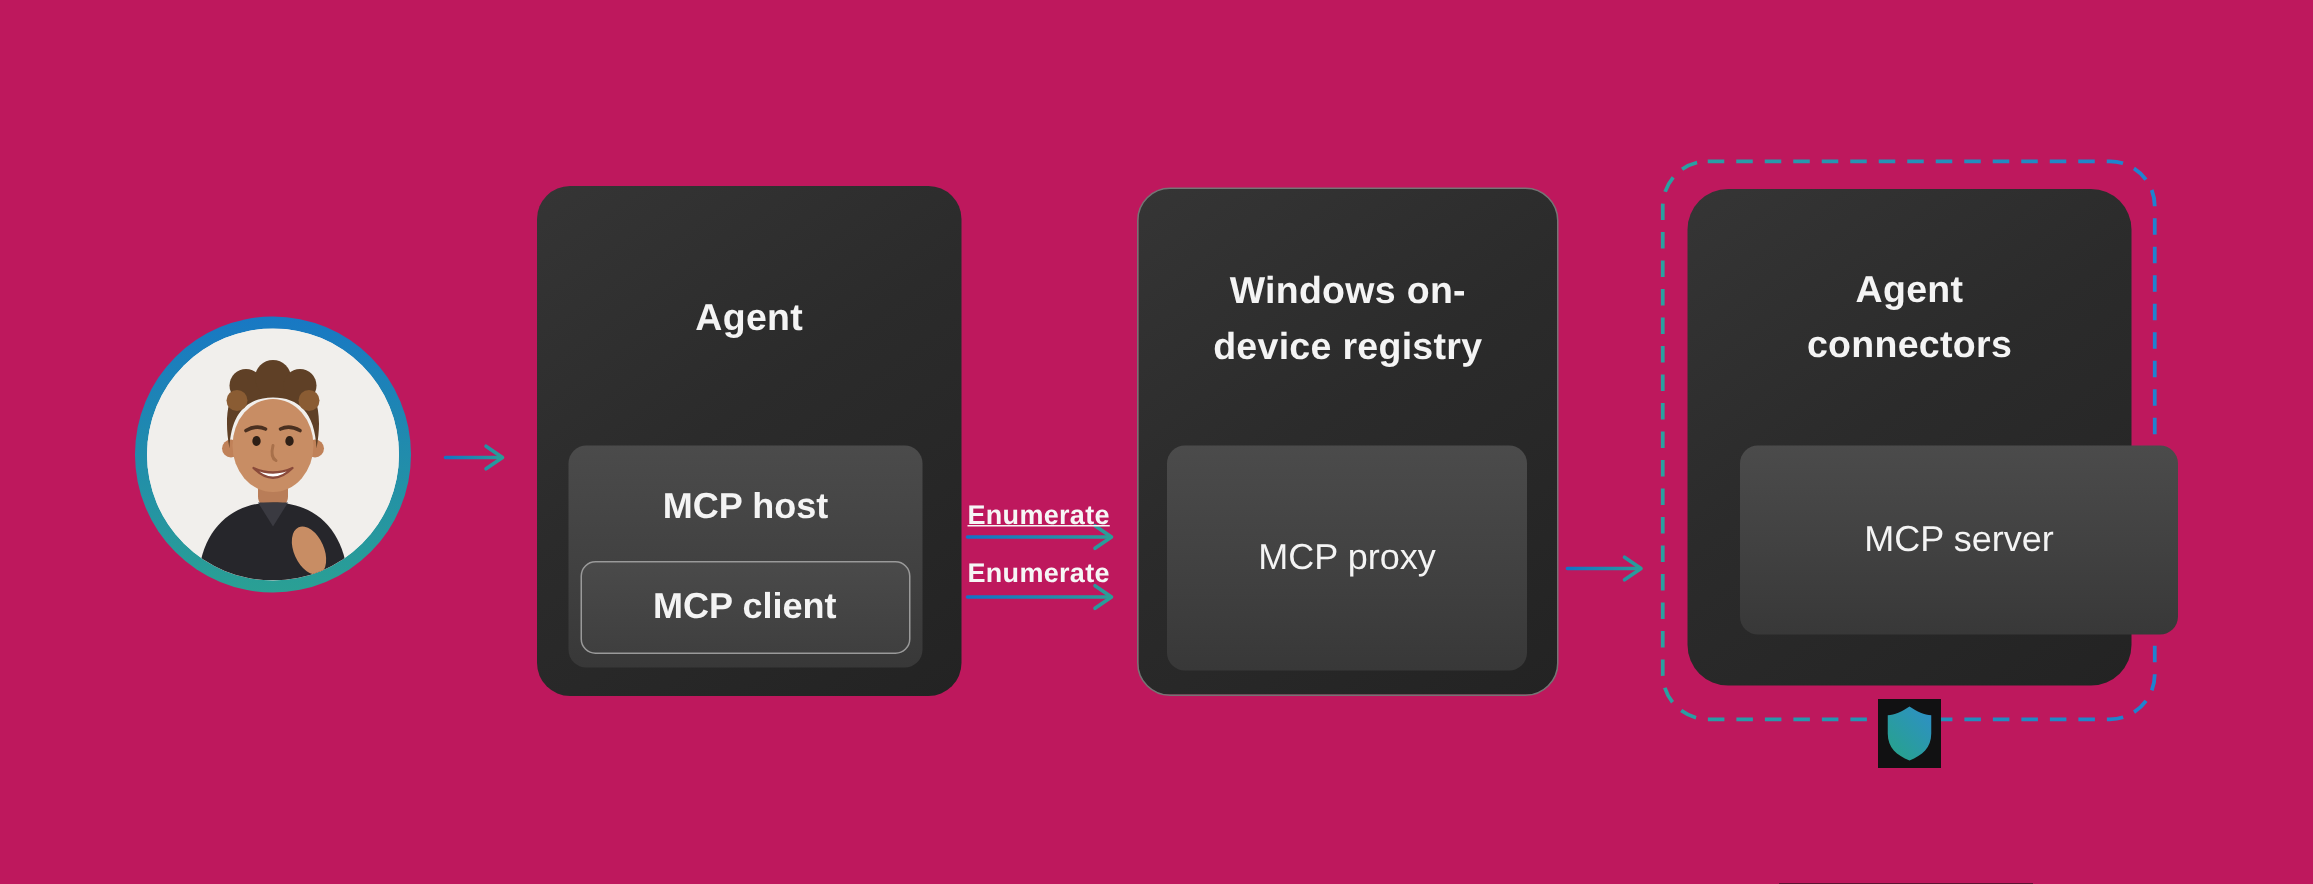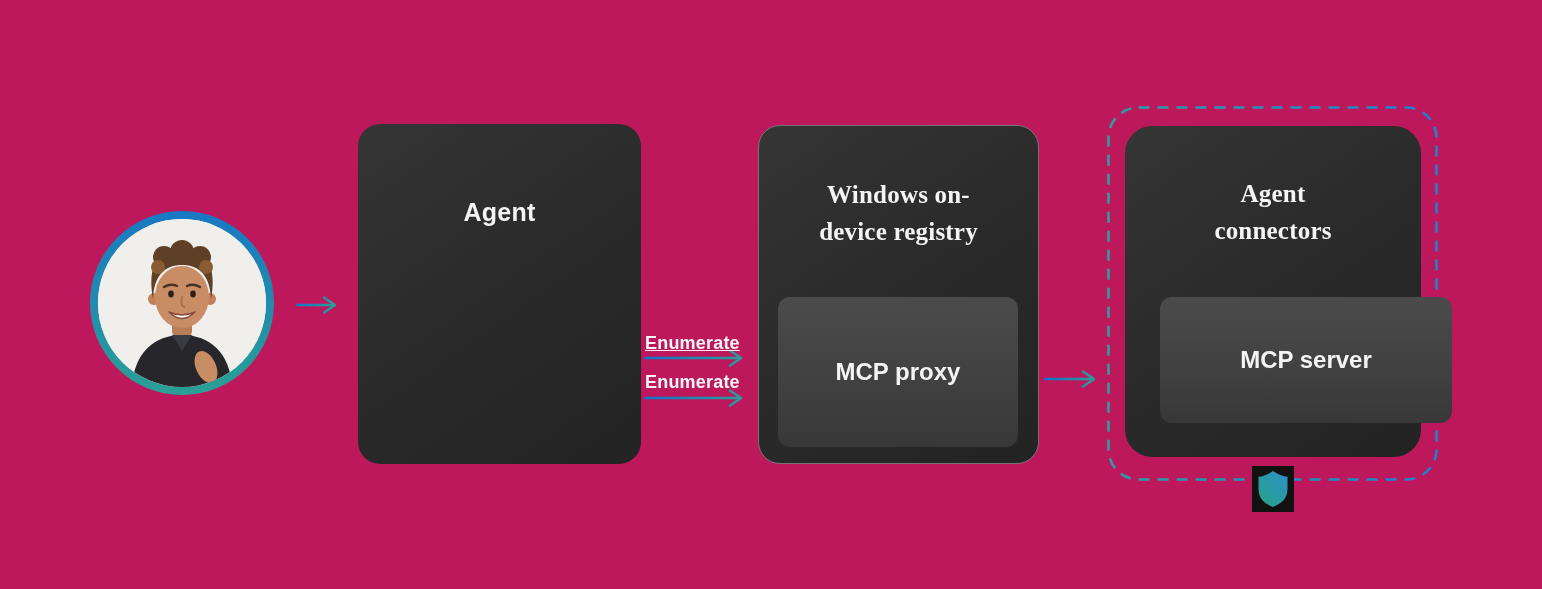--- a/index.html
+++ b/index.html
@@ -33,21 +33,21 @@
   .node-title {
     position: absolute;
     left: 0; right: 0;
     text-align: center;
     color: #f4f4f4;
     font-size: 25px;
     font-weight: 600;
     line-height: 37px;
     letter-spacing: 0.2px;
   }
-  .node-title .wrapbox { margin: 0 auto; font-family: Liberation Serif, serif; }
+  .node-title .wrapbox { margin: 0 auto; }
   
   .subnode {
     position: absolute;
     border-radius: 12px;
     background: linear-gradient(180deg, #4b4b4b 0%, #414141 55%, #383838 100%);
   }
   .sub-label {
     position: absolute;
     left: 0; right: 0;
     text-align: center;
@@ -68,21 +68,21 @@
     font-weight: 600;
   }
   .centered-label {
     position: absolute;
     left: 0; right: 0; top: 0; bottom: 0;
     display: flex;
     align-items: center;
     justify-content: center;
     color: #f4f4f4;
     font-size: 24px;
-    font-weight: 700;
+    font-weight: 400;
   }
   
   .edge-label {
     position: absolute;
     color: #f6f6f6;
     font-size: 18px;
     font-weight: 700;
     letter-spacing: 0.2px;
   }
   
@@ -198,20 +198,26 @@
 
         <path d="M84 78 Q82 86 86 88" stroke="#a8704a" stroke-width="2" fill="none" stroke-linecap="round"></path>
 
         <path d="M71 93 Q84 106 97 93 Q84 99 71 93 Z" fill="#ffffff" stroke="#8a4a3a" stroke-width="1.5" stroke-linejoin="round"></path>
       </svg>
     </div>
   </div>
 
   <div class="bignode" style="left:358px; top:124px; width:283px; height:340px;">
     <div class="node-title" style="top:70px;">Agent</div>
+    <div class="subnode" style="left:21px; top:173px; width:236px; height:148px;">
+      <div class="sub-label" style="top:27px;">MCP host</div>
+      <div class="client-box" style="left:7.5px; top:77px; width:218px; height:60px;">
+        <span>MCP client</span>
+      </div>
+    </div>
   </div>
 
   <div class="edge-label" style="left:645px; top:333px;text-decoration:underline;">Enumerate</div>
   <div class="edge-label" style="left:645px; top:372px;">Enumerate</div>
 
   <div class="bignode bordered" style="left:758px; top:125px; width:279px; height:337px;">
     <div class="node-title" style="top:50px;">
       <div class="wrapbox" style="width:208px;">Windows on-device registry</div>
     </div>
     <div class="subnode" style="left:19px; top:171px; width:240px; height:150px;">

